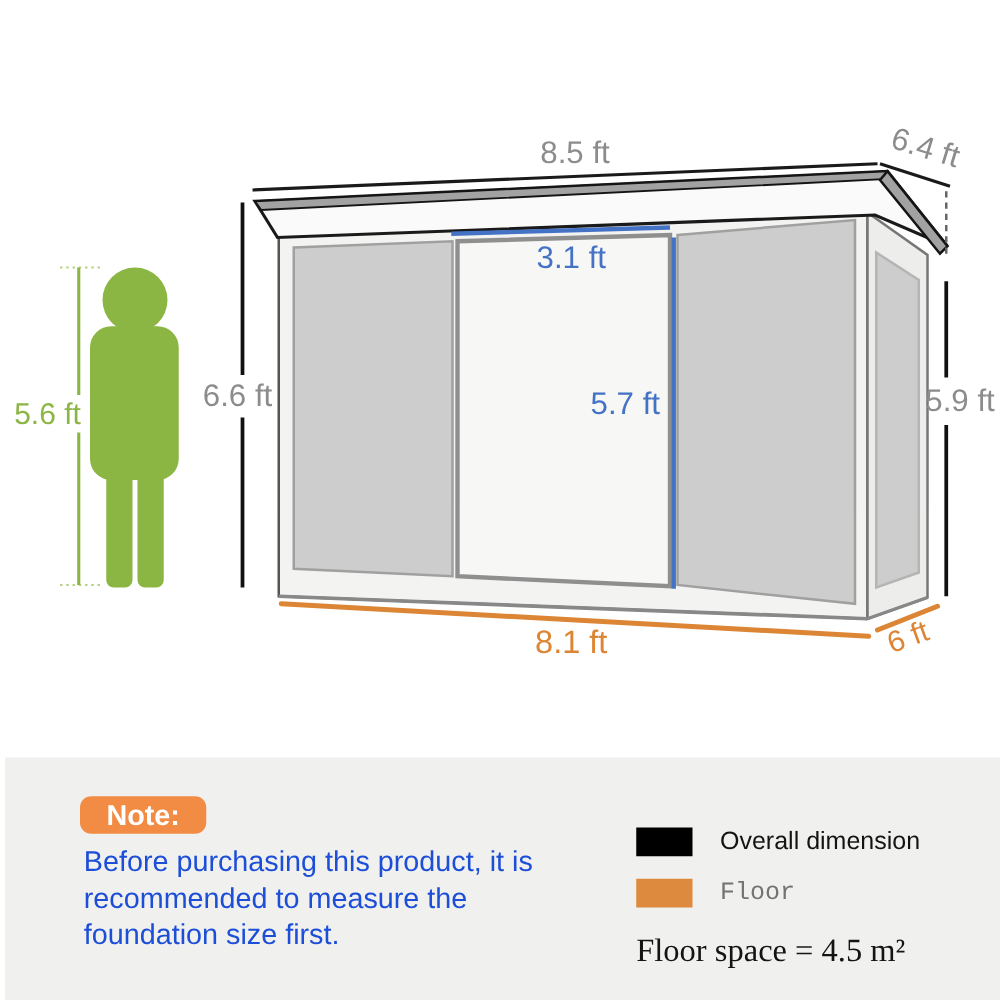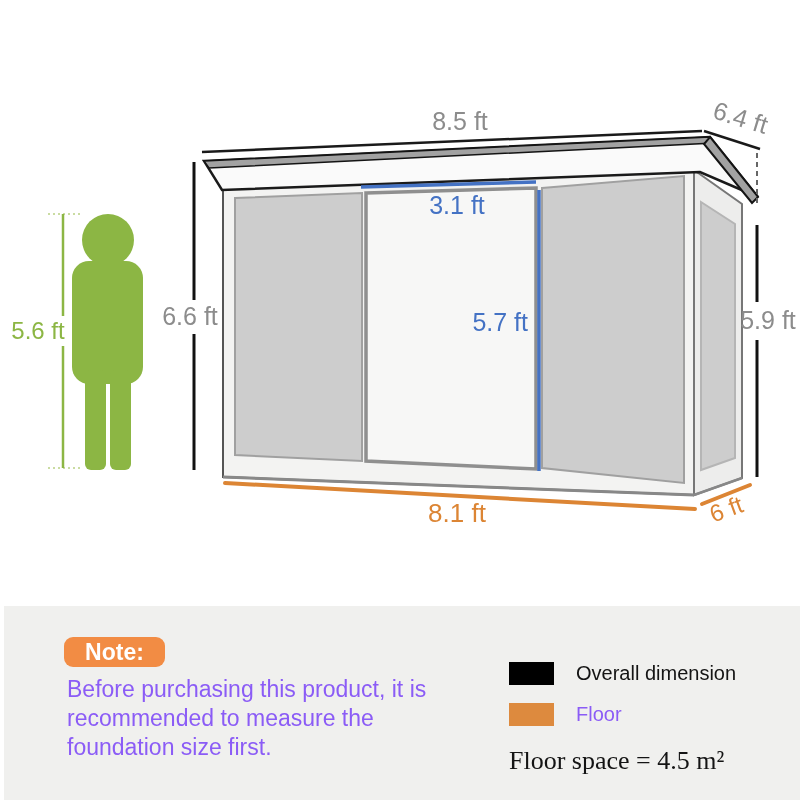--- a/index.html
+++ b/index.html
@@ -13,28 +13,28 @@
   .lbl-blue{fill:#4472c4;font-size:25px;}
   .lbl-orange{fill:#dc8534;font-size:26px;}
   .lbl-green{fill:#8cb644;font-size:24px;}
 
   
   .bottom-band{position:absolute;left:4px;top:606px;width:800px;height:197px;background:#f0f0ee;}
   .note-badge{position:absolute;left:60px;top:31px;width:101px;height:30px;background:#f28c44;
     border-radius:9px;color:#ffffff;font-weight:bold;font-size:23px;display:flex;
     align-items:center;justify-content:center;}
   .note-text{position:absolute;left:63px;top:69px;width:390px;font-size:23px;line-height:29px;
-    color:#8b5cf6;}
+    color:#1d4ed8;}
   .legend{position:absolute;left:505px;top:56px;width:290px;}
   .legend-row{display:flex;align-items:center;margin-bottom:18px;}
   .swatch{width:45px;height:23px;margin-right:22px;flex:0 0 auto;}
   .swatch-overall{background:#000000;}
   .swatch-floor{background:#dd8a3e;}
   .legend-label{font-size:20px;color:#141414;white-space:nowrap;}
-  .legend-label-floor{color:#8b5cf6;}
+  .legend-label-floor{color:#737373;font-family:Liberation Mono, monospace;}
   .floor-space{position:absolute;left:505px;top:140px;font-size:26px;color:#141414;white-space:nowrap;font-family:Liberation Serif, serif;}
 </style>
 </head>
 <body>
 
 <div class="canvas">
 
   <svg class="diagram-svg" width="800" height="605" viewBox="0 0 800 605">
 
     <g>

